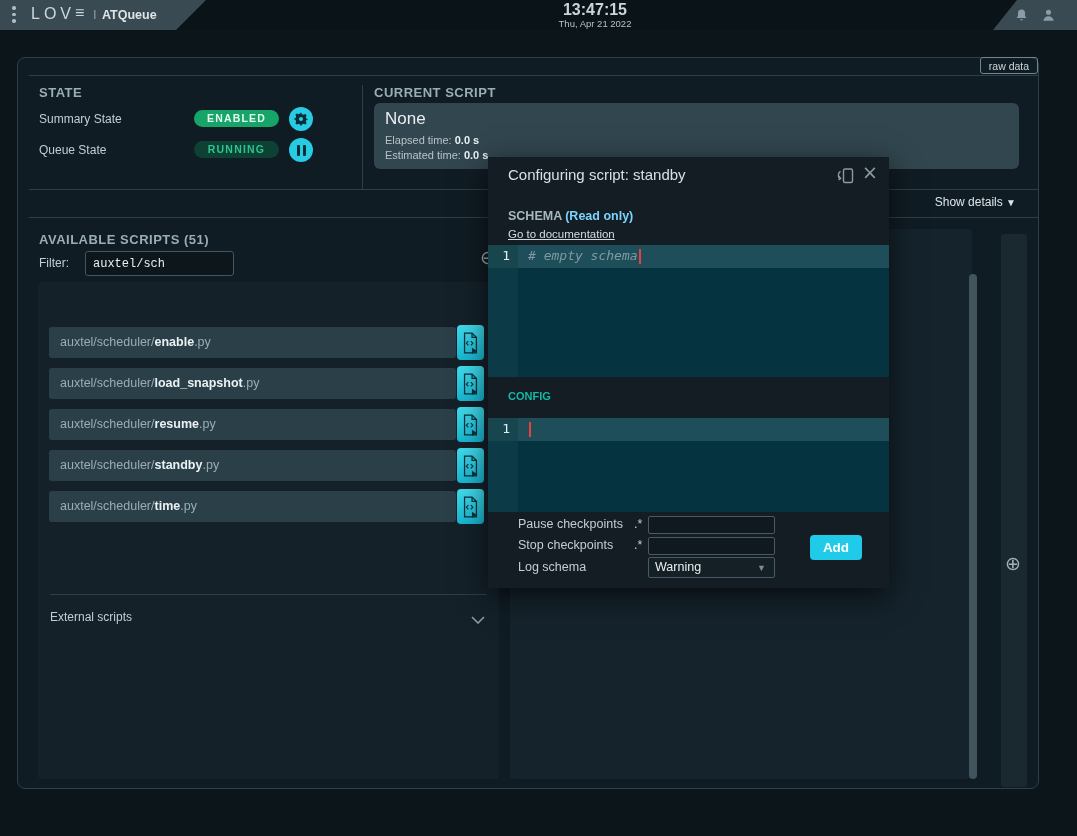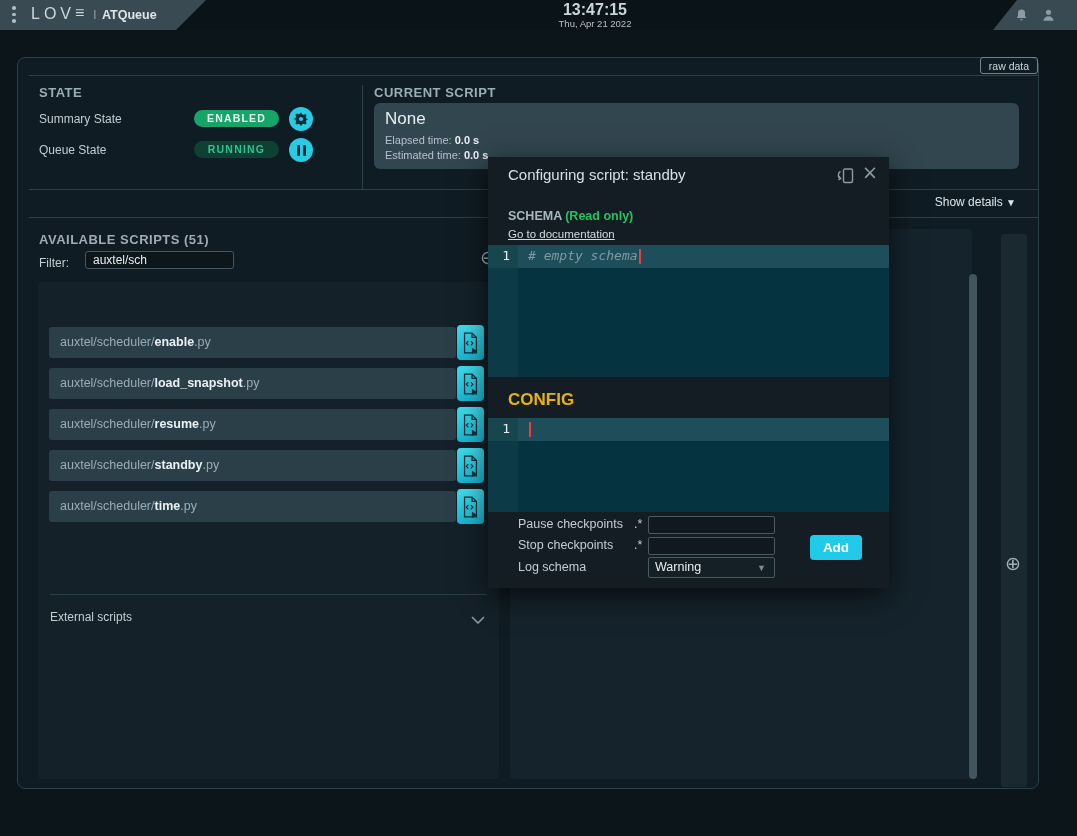--- a/index.html
+++ b/index.html
@@ -59,23 +59,23 @@
   .cs-row b { color:#ecf1f3; }
 
   .hline { position:absolute; left:11px; width:1009px; height:1px; background:#2c4048; }
   #show-details { position:absolute; left:848px; top:137px; width:150px; text-align:right;
                   font-size:12px; color:#dce5e9; cursor:pointer; }
   #show-details .arrow { font-size:10px; }
 
   
   #avail-title { position:absolute; left:21px; top:174px; }
   #filter-label { position:absolute; left:21px; top:198px; font-size:12px; }
-  #filter-input { position:absolute; left:67px; top:193px; width:149px; height:18px; background:#0c161b;
+  #filter-input { position:absolute; left:67px; top:193px; width:149px; height:25px; background:#0c161b;
                   border:1px solid #46565e; border-radius:3px; color:#e8eff1; font-size:12px;
-                  padding:0 7px; font-family:Liberation Sans, sans-serif; }
+                  padding:0 7px; font-family:Liberation Mono, monospace; }
   #scripts-box { position:absolute; left:20px; top:224px; width:461px; height:497px; background:#142129; border-radius:4px; }
   .group-row { position:absolute; left:12px; width:437px; height:16px; font-size:12px; color:#c3ced3; cursor:pointer; }
   .group-row .chev { position:absolute; right:2px; top:3px; width:14px; height:8px; }
   .script-row { position:absolute; left:11px; width:407px; height:31px; background:#2b3f48; border-radius:3px;
                 font-size:12.5px; line-height:31px; padding-left:11px; color:#9aadb5; cursor:default; }
   .script-row b { color:#eaf1f3; font-weight:bold; }
   .launch-btn { position:absolute; width:27px; height:35px; border:none; border-radius:4px; cursor:pointer;
                 background:linear-gradient(180deg,#41dbec 0%,#18b5d1 100%); display:flex; align-items:center;
                 justify-content:center; padding:0; }
   .list-div { position:absolute; left:12px; top:312px; width:437px; height:1px; background:#2b3f48; }
@@ -89,36 +89,36 @@
   #collapse-icon { position:absolute; left:462px; top:190px; }
 
   
   #modal { position:absolute; left:488px; top:157px; width:401px; height:431px; background:#141d24;
            box-shadow:0 8px 28px rgba(0,0,0,.65); z-index:10; }
   #modal-title { position:absolute; left:20px; top:9px; font-size:15px; color:#d6e0e4; }
   #detach-btn { position:absolute; left:346px; top:9px; width:22px; height:20px; background:none; border:none; cursor:pointer; padding:0; }
   #close-btn { position:absolute; left:372px; top:4px; width:20px; height:22px; background:none; border:none;
                color:#8a9ba3; font-size:19px; cursor:pointer; font-family:"DejaVu Sans",sans-serif; padding:0; }
   #schema-head { position:absolute; left:20px; top:52px; font-size:12.5px; font-weight:bold; color:#a9b8bf; }
-  #schema-head .ro { color:#22c55e; }
+  #schema-head .ro { color:#7dd3fc; }
   #doc-link { position:absolute; left:20px; top:71px; font-size:11.5px; color:#d2dce0; text-decoration:underline; cursor:pointer; }
 
   .editor { position:absolute; left:0; width:401px; }
   .ed-line { display:flex; height:23px; background:#1d4e59; }
   .ed-gutter-num { width:30px; background:#17464f; font-family:"DejaVu Sans Mono",monospace; font-size:13px;
                    color:#e6eef0; text-align:right; padding:3px 8px 0 0; }
   .ed-code { flex:1; font-family:"DejaVu Sans Mono",monospace; font-size:13px; font-style:italic;
              color:#7f9aa1; padding:3px 0 0 10px; white-space:pre; }
   .caret { display:inline-block; width:2px; height:15px; background:#e8413c; vertical-align:middle; margin-left:1px; }
   .ed-body { display:flex; }
   .ed-body .g { width:30px; background:#0c3a46; }
   .ed-body .b { flex:1; background:#05333f; }
   #schema-editor { top:88px; }
   #schema-editor .ed-body .g, #schema-editor .ed-body .b { height:109px; }
-  #config-label { position:absolute; left:20px; top:233px; font-size:17px; font-weight:bold; color:#eab308; }
+  #config-label { position:absolute; left:20px; top:233px; font-size:11px; font-weight:bold; color:#14b8a6; }
   #config-editor { top:261px; }
   #config-editor .ed-body .g, #config-editor .ed-body .b { height:71px; }
 
   .form-label { position:absolute; left:30px; font-size:12.5px; color:#c3ced3; }
   .form-regex { position:absolute; left:146px; font-size:12.5px; color:#c3ced3; }
   .form-input { position:absolute; left:160px; width:127px; height:18px; background:#10191f;
                 border:1px solid #4a5a62; border-radius:2px; color:#e8eff1; font-size:12px; padding:0 5px;
                 font-family:"Liberation Sans",sans-serif; }
   #loglevel-select { position:absolute; left:160px; top:400px; width:127px; height:21px; background:#151f26;
                      border:1px solid #4a5a62; border-radius:2px; font-size:12.5px; color:#e8eff1;

